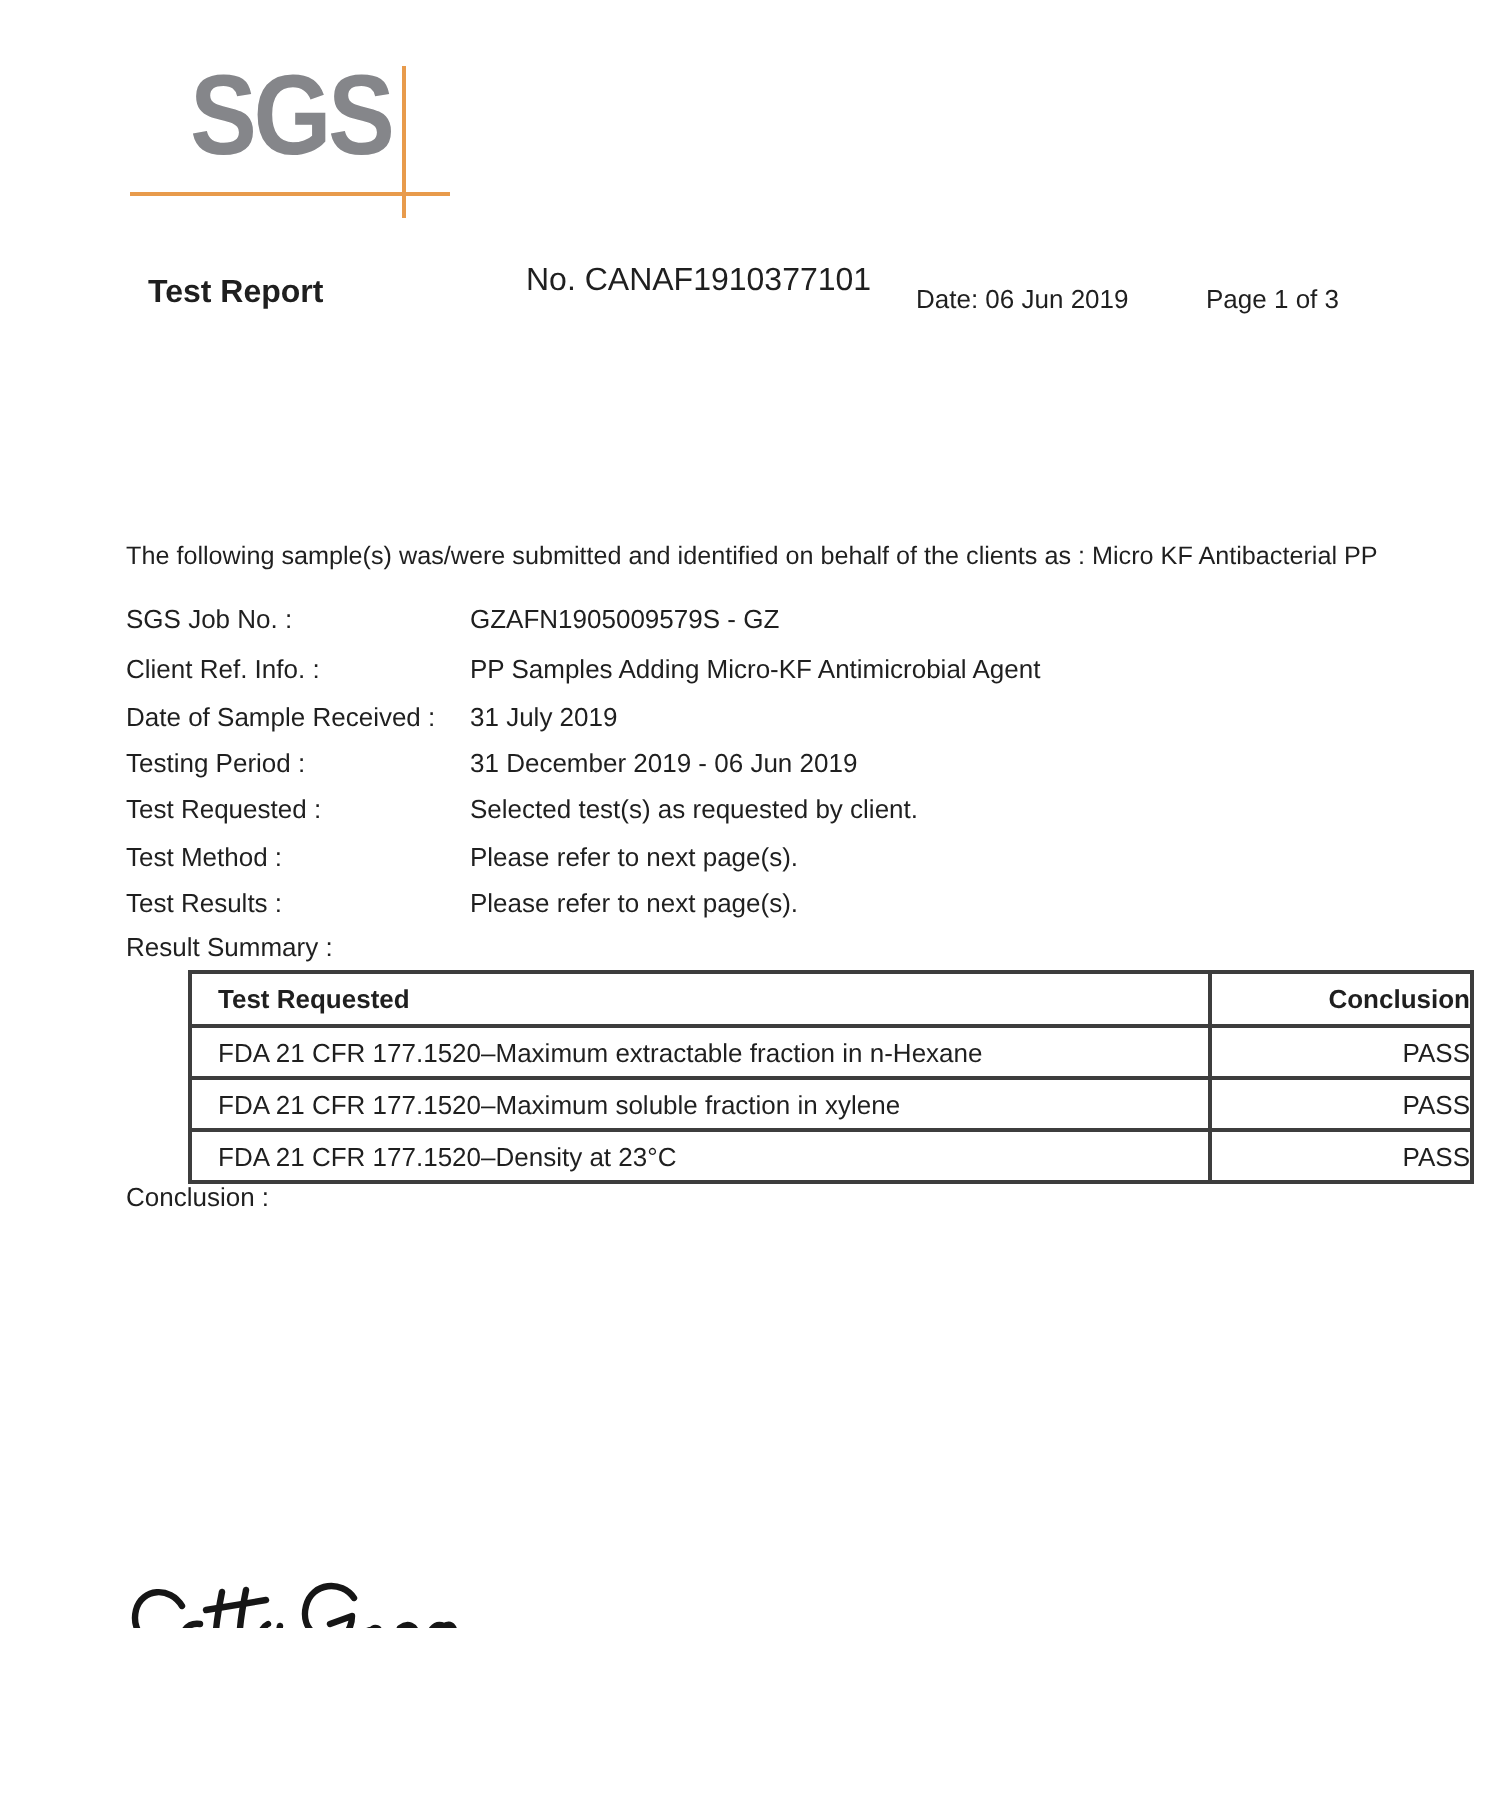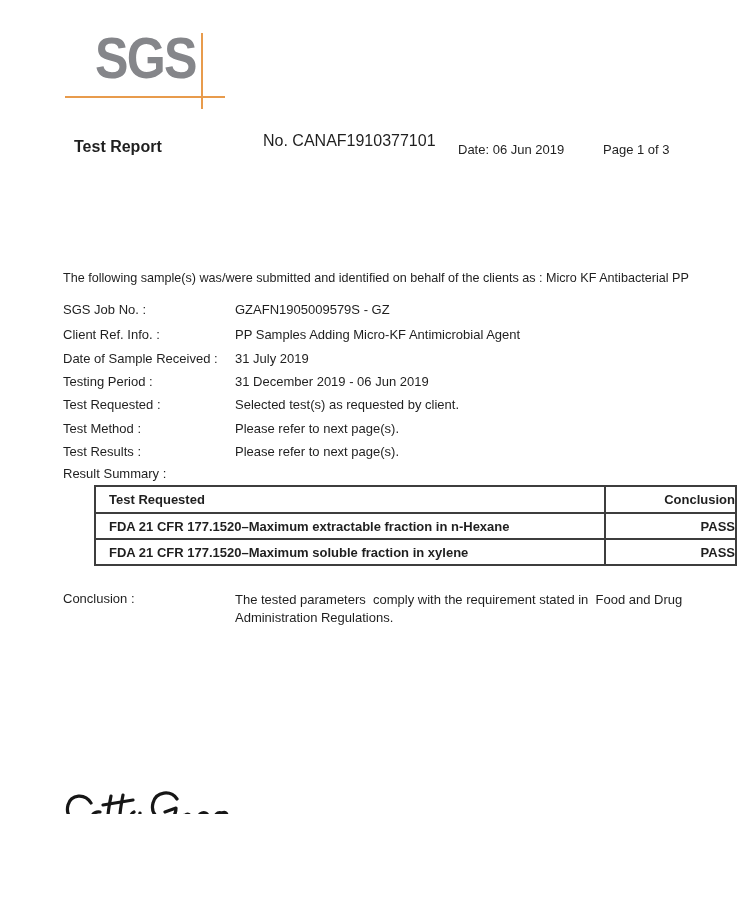--- a/index.html
+++ b/index.html
@@ -35,21 +35,21 @@
   .detail-row .lbl { display:inline-block; }
 
   .result-summary { left:63px; top:466px; font-size:13px; }
 
   table.results {
     position:absolute; left:68px; top:485px; width:624px;
     border-collapse:collapse; font-size:13px; table-layout:fixed;margin-left:26px;
   }
   table.results th, table.results td {
     border:2px solid #3d3d3d; padding:0 0 0 13px; height:24px;
-    font-weight:bold; text-align:left; overflow:hidden; white-space:nowrap;
+    font-weight:normal; text-align:left; overflow:hidden; white-space:nowrap;
   }
   table.results th { font-weight:bold; height:25px; }
   table.results .col-test { width:495px; }
   table.results .col-conc { width:129px; text-align:right; padding:0; }
 
   .concl-label { left:63px; top:591px; font-size:13px; }
   .concl-text  { left:235px; top:591px; width:470px; font-size:13px; line-height:18px; white-space:pre-wrap; }
 
   .signed-block { left:63px; top:725px; font-size:13px; line-height:16.5px; }
 
@@ -116,26 +116,28 @@
       <th class="col-conc">Conclusion</th>
     </tr>
     <tr>
       <td class="col-test">FDA 21 CFR 177.1520–Maximum extractable fraction in n-Hexane</td>
       <td class="col-conc">PASS</td>
     </tr>
     <tr>
       <td class="col-test">FDA 21 CFR 177.1520–Maximum soluble fraction in xylene</td>
       <td class="col-conc">PASS</td>
     </tr>
+    <tr>
+      <td class="col-test">FDA 21 CFR 177.1520–Density at 23°C</td>
+      <td class="col-conc">PASS</td>
+    </tr>
   </tbody>
     </table>
 
   <div class="abs concl-label">Conclusion :</div>
-  <div class="abs concl-text">The tested parameters  comply with the requirement stated in  Food and Drug
-Administration Regulations.</div>
 
 
   <svg class="sig-svg" width="185" height="58" viewBox="0 0 185 58">
     <g fill="none" stroke="#161616" stroke-width="3.2" stroke-linecap="round" stroke-linejoin="round">
 
       <path d="M31,17 C25,7 11,8 8,19 C5,31 16,40 27,34"></path>
 
       <path d="M40,26 C33,25 29,32 32,37 C35,41 41,38 42,30 L41,39"></path>
 
       <path d="M51,10 C49,20 47,32 48,38 C49,42 53,41 55,38"></path>

